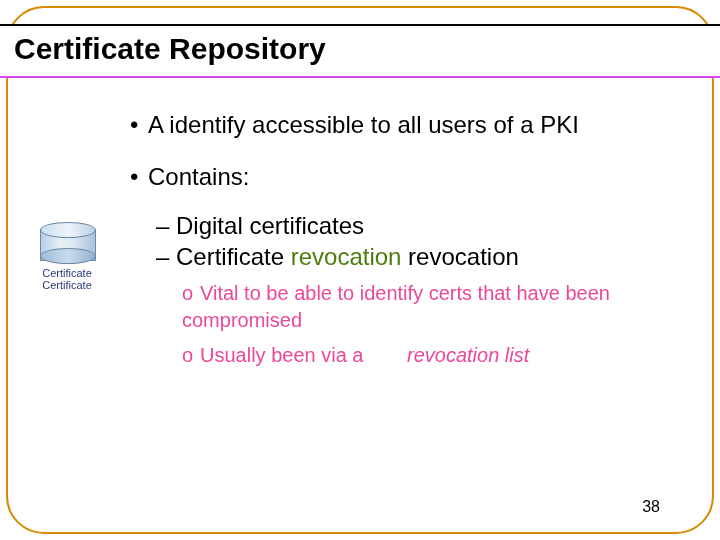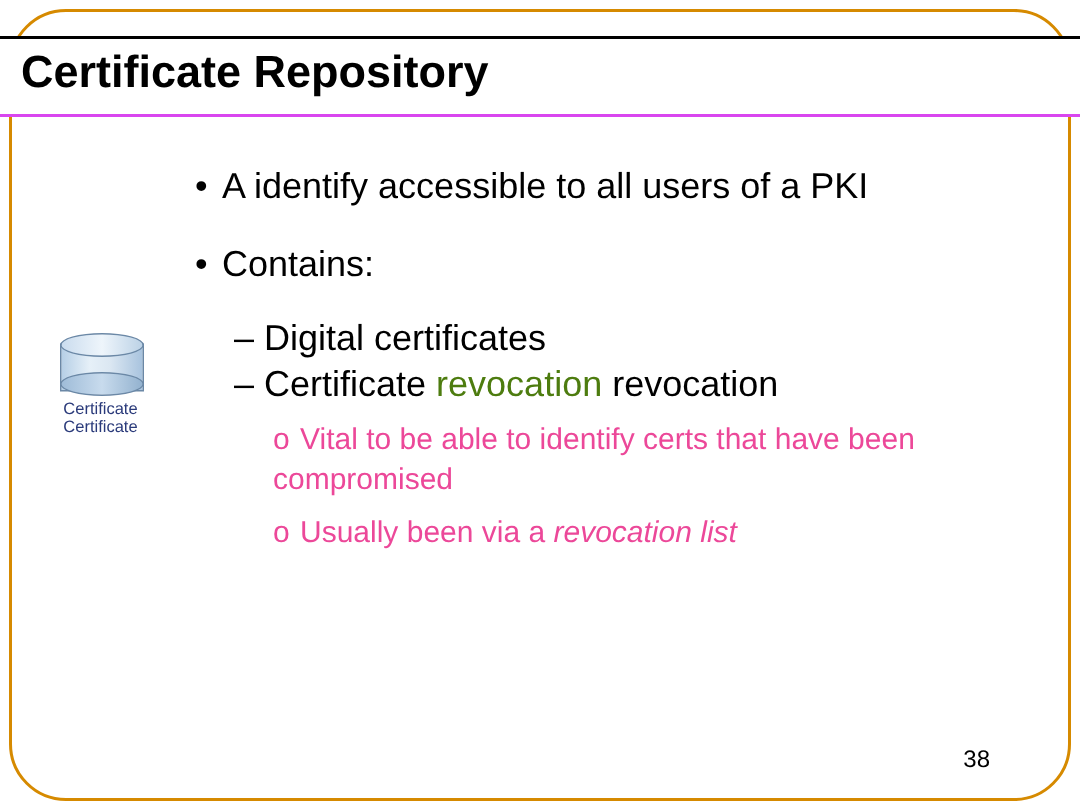--- a/index.html
+++ b/index.html
@@ -63,21 +63,21 @@
     color: #ec4899;
     margin-left: 52px;
     line-height: 1.35;
     margin-top: 8px;
   }
   .sub-o .o {
     display: inline-block;
     width: 18px;
   }
   .red { color: #4d7c0f; }
-  .italic { font-style: italic; }
+  .italic { font-style: italic; margin-left: 38px; }
   .page-num {
     position: absolute;
     bottom: 24px;
     right: 60px;
     font-size: 16px;
     color: #000;
   }
   
   .dbicon {
     position: absolute;

